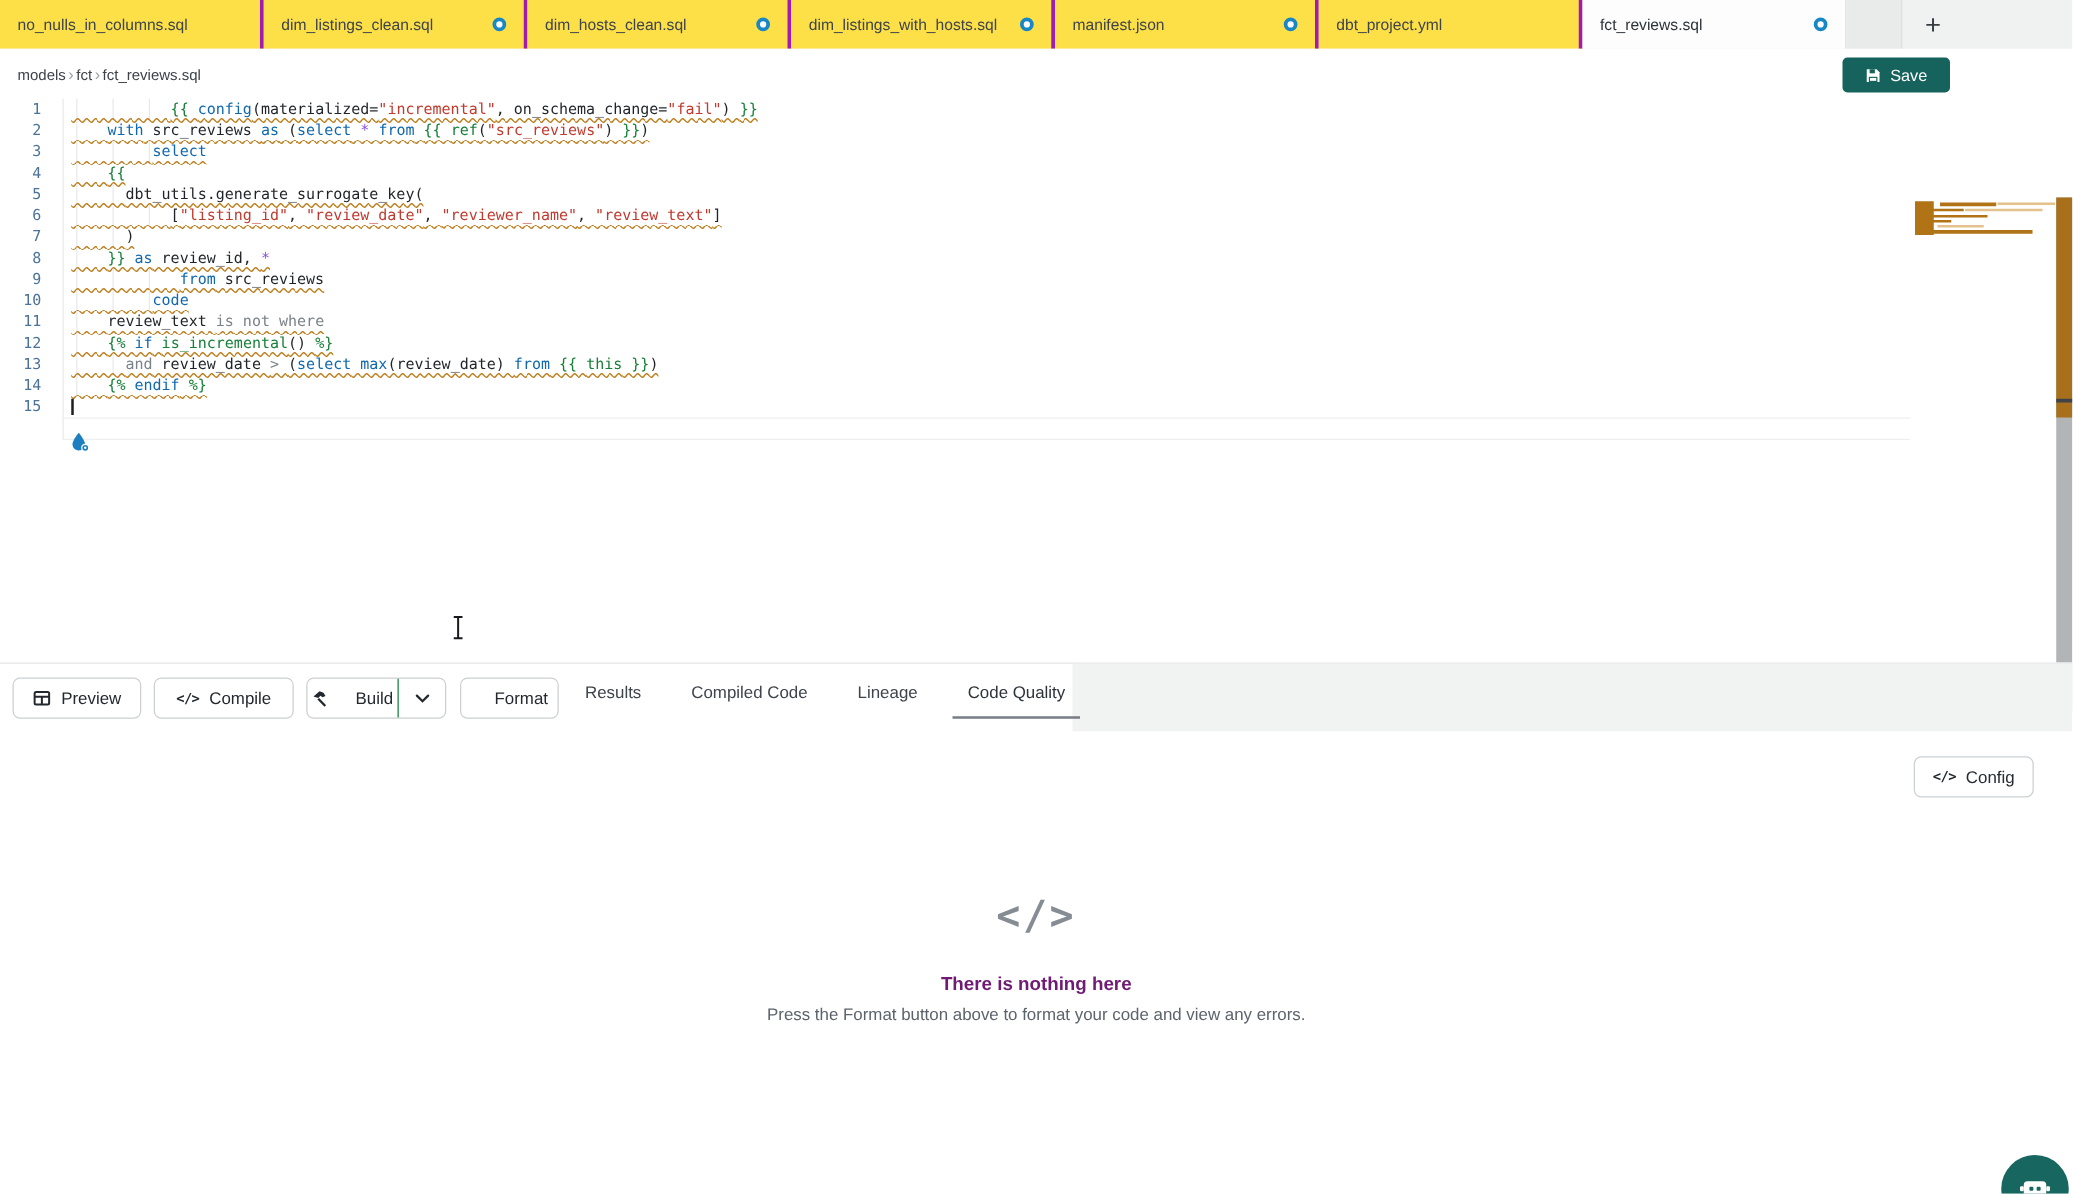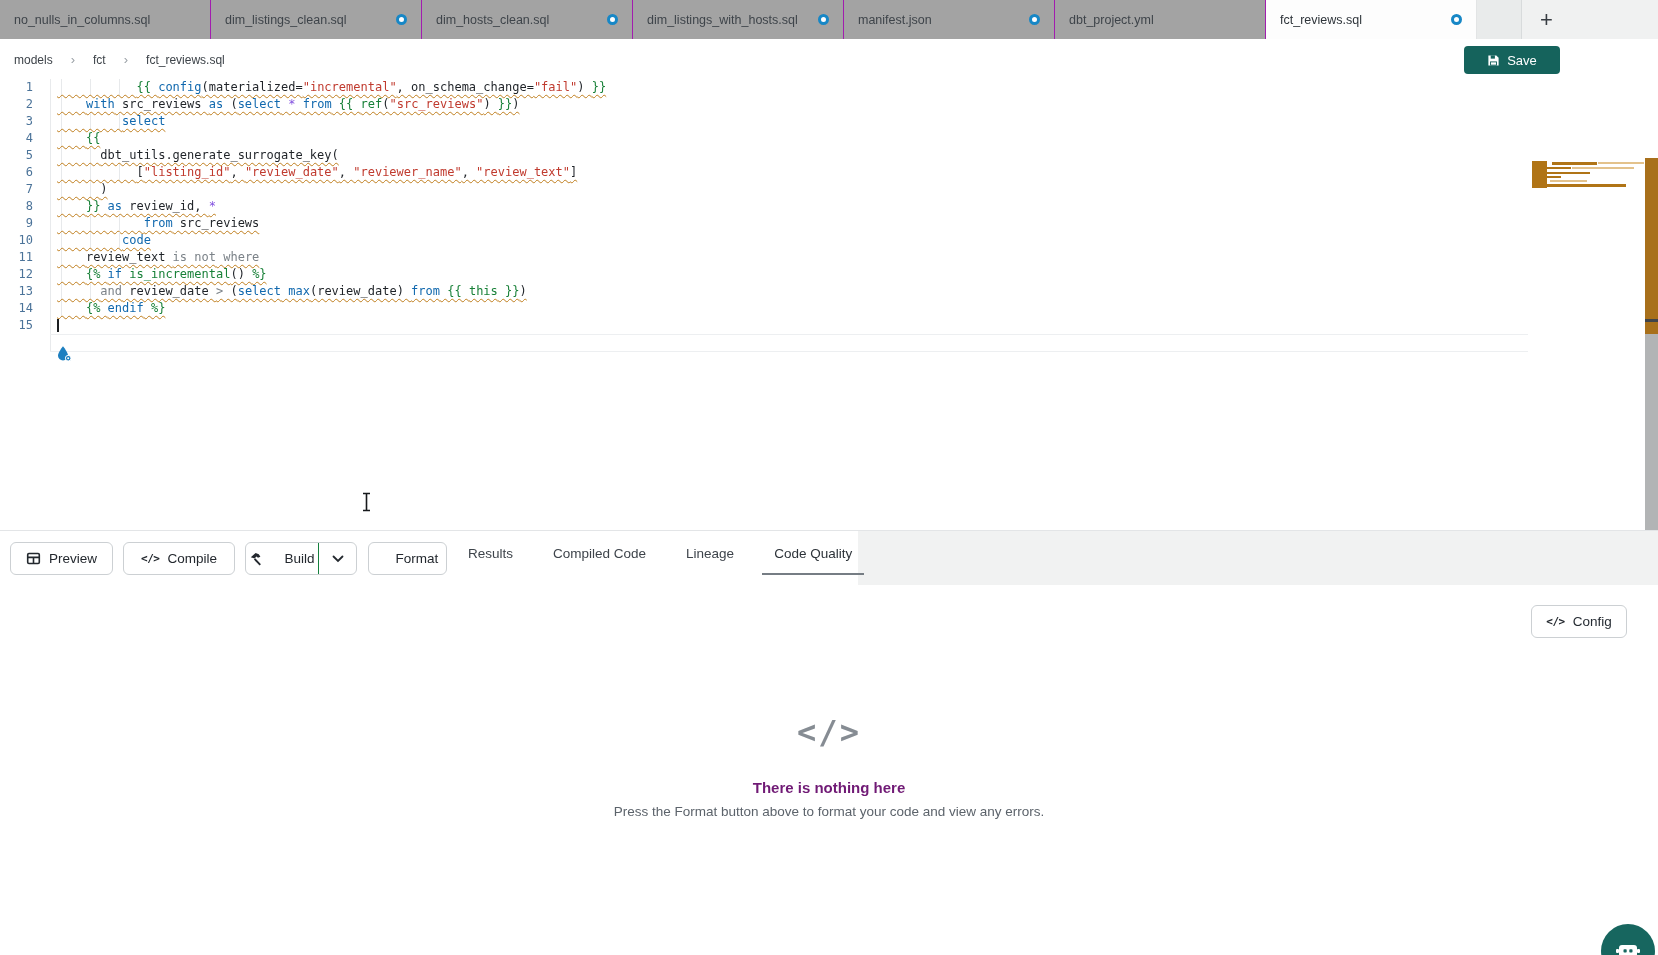--- a/index.html
+++ b/index.html
@@ -4,34 +4,34 @@
 <style>
   * { margin:0; padding:0; box-sizing:border-box; }
   html,body { background:#ffffff; }
   #stage {
     position:relative; width:1658px; height:955px; overflow:hidden;
     font-family:"Liberation Sans", sans-serif; background:#ffffff;
   }
   
   #tabbar { position:absolute; left:0; top:0; width:1658px; height:39px; background:#eaecec; display:flex; }
   .tab { position:relative; width:211px; height:39px; flex:0 0 auto; display:flex; align-items:center;
-         padding:0 14px; background:#a3a3a3; border-right:1px solid #a21caf; cursor:pointer; }
+         padding:0 14px; background:#fde047; border-right:3px solid #a21caf; cursor:pointer; }
   .tab.active { background:#fdfdfd; border-right:1px solid #e2e4e5; }
   .tab-label { font-size:12.5px; color:#3e444a; white-space:nowrap; overflow:hidden; flex:1 1 auto; }
   .tab.active .tab-label { color:#2e343a; }
   .mod-dot { width:11px; height:11px; border:3.5px solid #1787c6; border-radius:50%; background:#fff; flex:0 0 auto; margin-left:8px; }
   .tab-stub { width:45px; height:39px; background:#e9ebeb; border-right:1px solid #d8dbdc; }
   .tab-filler { flex:1 1 auto; background:#f0f1f1; display:flex; align-items:center; }
   .new-tab { margin-left:18px; font-size:22px; font-weight:300; color:#383d43; background:none; border:none; cursor:pointer; line-height:1; font-family:"Liberation Sans",sans-serif; }
   
   #header { position:absolute; left:0; top:39px; width:1658px; height:41px; background:#ffffff; }
-  #breadcrumb { position:absolute; left:14px; top:0; height:41px; display:flex; align-items:center; gap:18px; font-size:12px; color:#3d4349; }
+  #breadcrumb { position:absolute; left:14px; top:0; height:41px; display:flex; align-items:center; gap:2px; font-size:12px; color:#3d4349; }
   .crumb { cursor:pointer; }
   .crumb-sep { color:#9aa0a6; font-size:13px; }
-  #save-btn { position:absolute; right:98px; top:7px; width:96px; height:28px; background:#15635c; color:#fff;
+  #save-btn { position:absolute; right:98px; top:7px; width:86px; height:28px; background:#15635c; color:#fff;
               border:none; border-radius:4px; font-size:13px; display:flex; align-items:center; justify-content:center; gap:7px; cursor:pointer; font-family:"Liberation Sans",sans-serif;}
   
   #editor { position:absolute; left:0; top:79px; width:1658px; height:451px; background:#ffffff; }
   #editor-lines { position:absolute; left:0; top:0; width:1530px; }
   .cm-line { position:relative; height:17px; font-family:"DejaVu Sans Mono", monospace; font-size:12px; line-height:17px; white-space:pre; }
   .ln { position:absolute; left:0; top:0; width:33px; text-align:right; color:#4b7399; font-size:12px; }
   .cm-gutter-border { position:absolute; left:50px; top:0; width:1px; height:272px; background:#e8eaec; }
   .code { position:absolute; left:57px; top:0; }
   .sq { text-decoration-line:underline; text-decoration-style:wavy; text-decoration-color:#bf7e1d; text-decoration-thickness:1px; text-underline-offset:3px; text-decoration-skip-ink:none; }
   .guide { position:absolute; top:0; width:1px; height:17px; background:#e7e9eb; }

